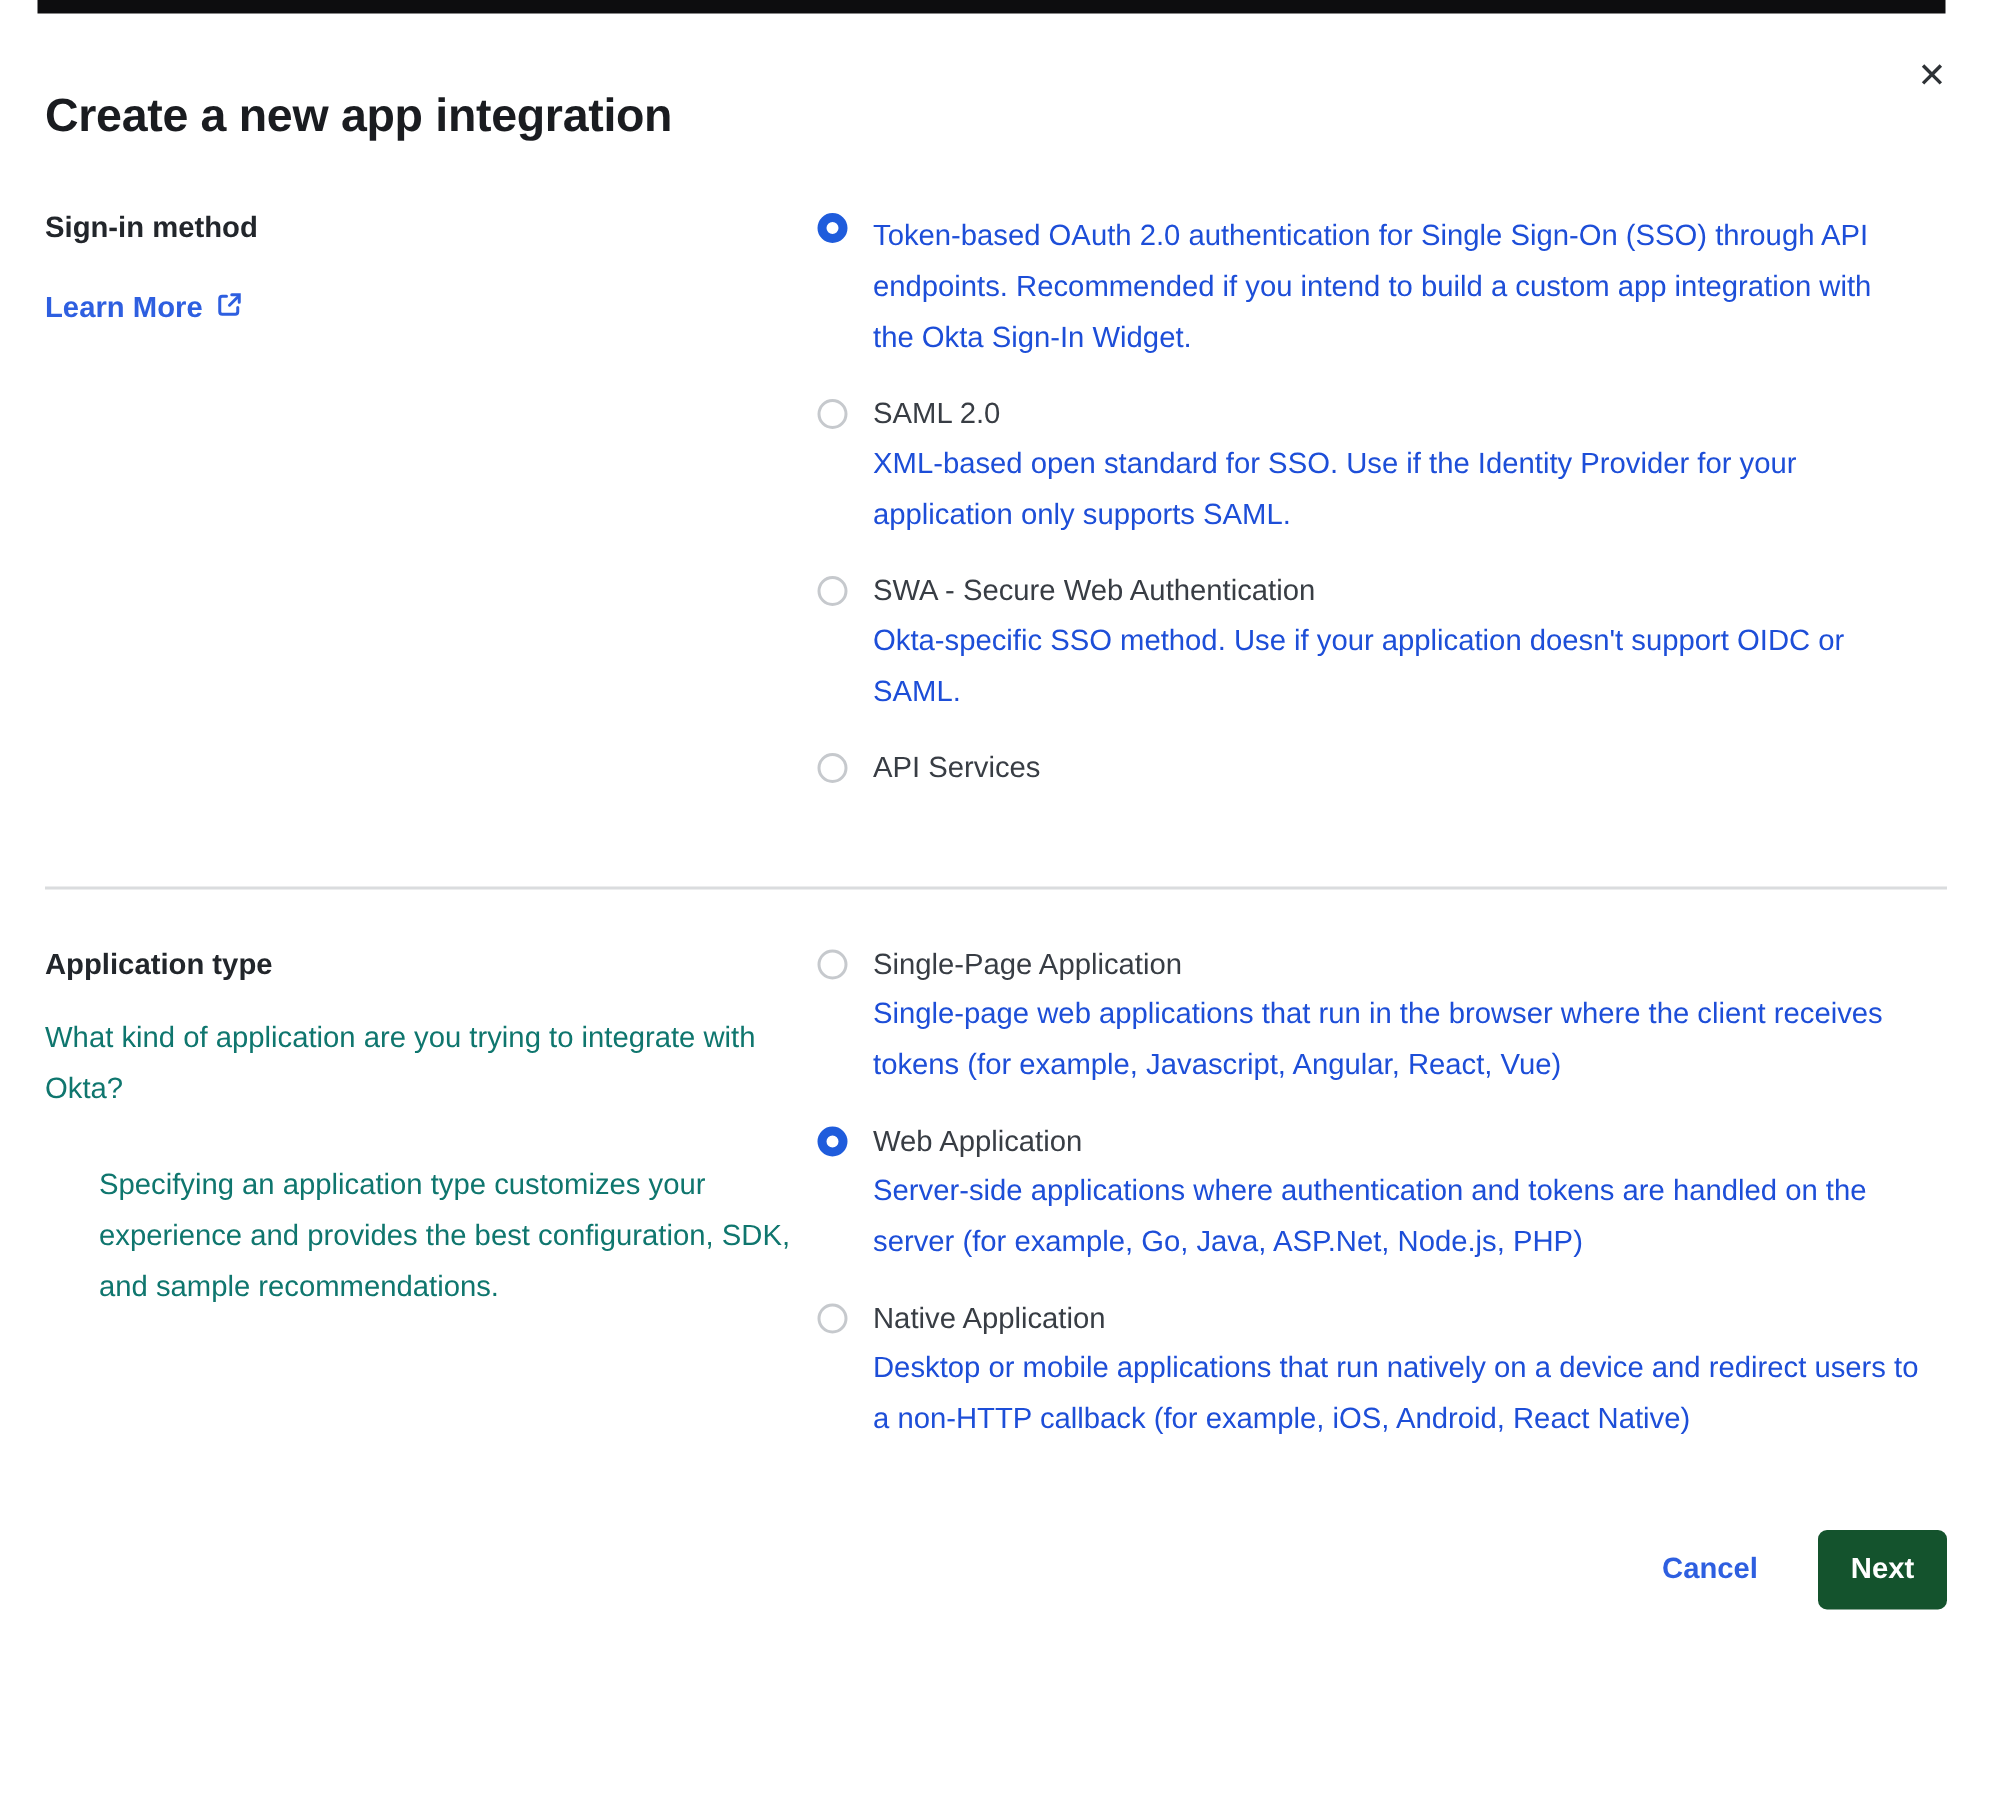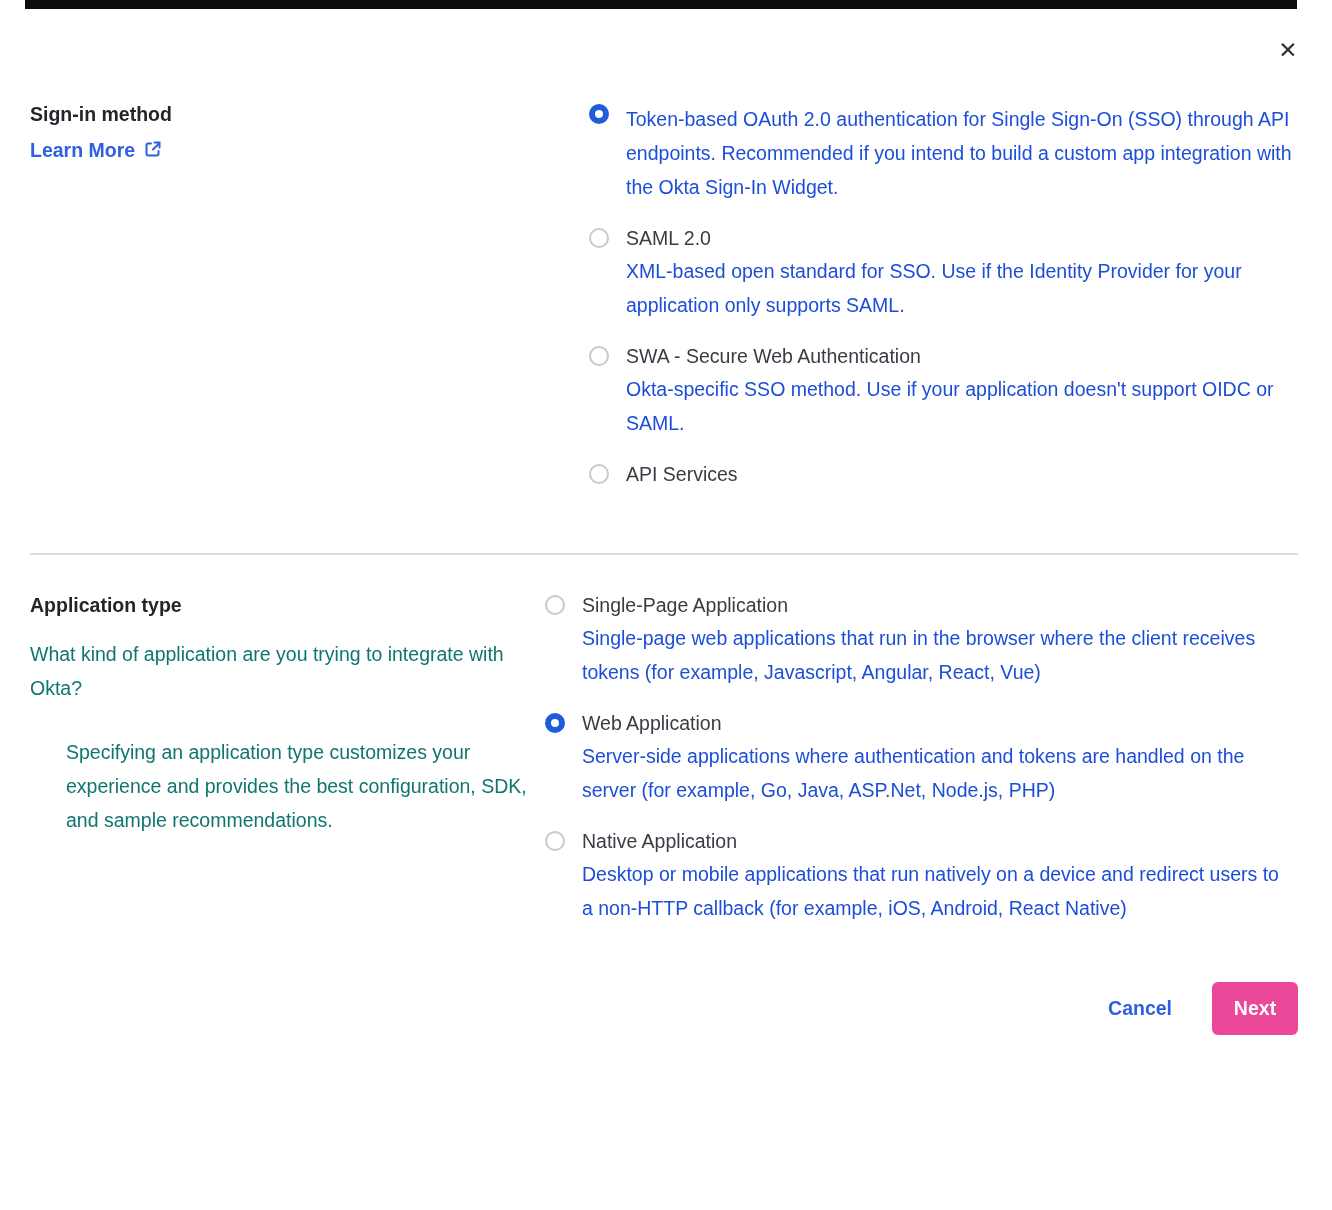--- a/index.html
+++ b/index.html
@@ -26,31 +26,31 @@
   }
 
   .content { padding: 58px 34px 0 30px; }
 
   .dialog-title {
     font-size: 31px; font-weight: 700; color: #1a1c20;
     letter-spacing: -0.2px; line-height: 38px;
   }
 
   .section { display: flex; }
-  .section-1 { margin-top: 44px; gap: 44px; }
+  .section-1 { margin-top: 44px; }
   .col-left { width: 515px; flex-shrink: 0; }
   .col-right { flex: 1; max-width: 735px; }
 
   .section-label {
     font-size: 19.5px; font-weight: 700; color: #22262b; line-height: 24px;
   }
 
   .learn-more {
     display: inline-flex; align-items: center; gap: 9px;
-    margin-top: 12px; cursor: pointer; text-decoration: none;
+    margin-top: 28px; cursor: pointer; text-decoration: none;
   }
   .learn-more-text { font-size: 19.5px; font-weight: 700; color: #2e5fe0; line-height: 24px; }
   .ext-icon { display: inline-block; margin-top: 2px; }
 
   .option { display: flex; gap: 17px; margin-bottom: 22px; }
   .option:last-child { margin-bottom: 0; }
 
   .radio {
     width: 20px; height: 20px; border-radius: 50%;
     border: 2px solid #c6c9cd; background: #fff;
@@ -82,37 +82,38 @@
   .footer {
     display: flex; justify-content: flex-end; align-items: center;
     gap: 40px; margin-top: 57px;
   }
   .cancel-link {
     font-size: 19.5px; font-weight: 700; color: #2e5fe0;
     text-decoration: none; cursor: pointer;
   }
   .next-btn {
     width: 86px; height: 53px; border: none; border-radius: 6px;
-    background: #ec4899; color: #ffffff;
+    background: #14532d; color: #ffffff;
     font-size: 19.5px; font-weight: 700;
     font-family: "Liberation Sans", sans-serif;
     cursor: pointer;
   }
 </style>
 </head>
 <body>
 
 <div class="dialog">
 
   <div class="top-bar"></div>
 
   <button class="close-btn">✕</button>
 
   <div class="content">
 
+    <h1 class="dialog-title">Create a new app integration</h1>
 
     <div class="section section-1">
       <div class="col-left">
         <div class="section-label">Sign-in method</div>
         <a class="learn-more">
           <span class="learn-more-text">Learn More</span>
           <span class="ext-icon">
             <svg width="18" height="18" viewBox="0 0 18 18" fill="none">
               <path d="M7 3.5H4.2C3.1 3.5 2.5 4.1 2.5 5.2v8.6c0 1.1.6 1.7 1.7 1.7h8.6c1.1 0 1.7-.6 1.7-1.7V11" stroke="#2e5fe0" stroke-width="2" stroke-linecap="round" fill="none"></path>
               <path d="M10.5 2.5h5v5" stroke="#2e5fe0" stroke-width="2" stroke-linecap="round" fill="none"></path>

